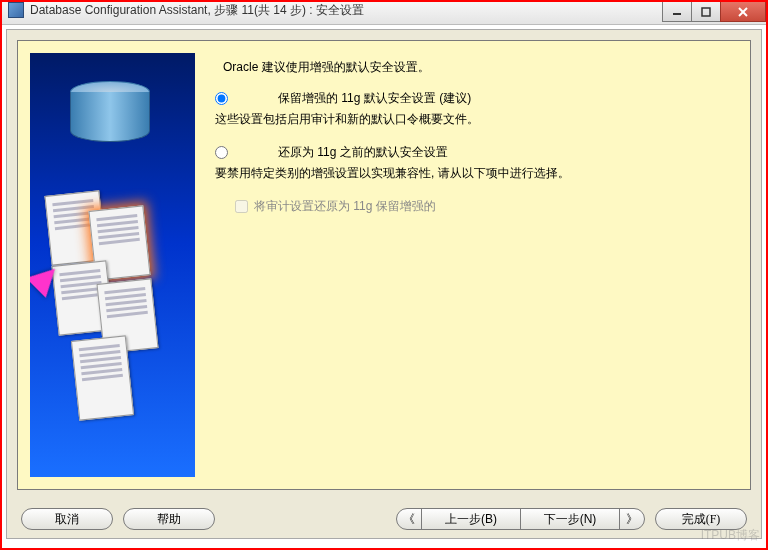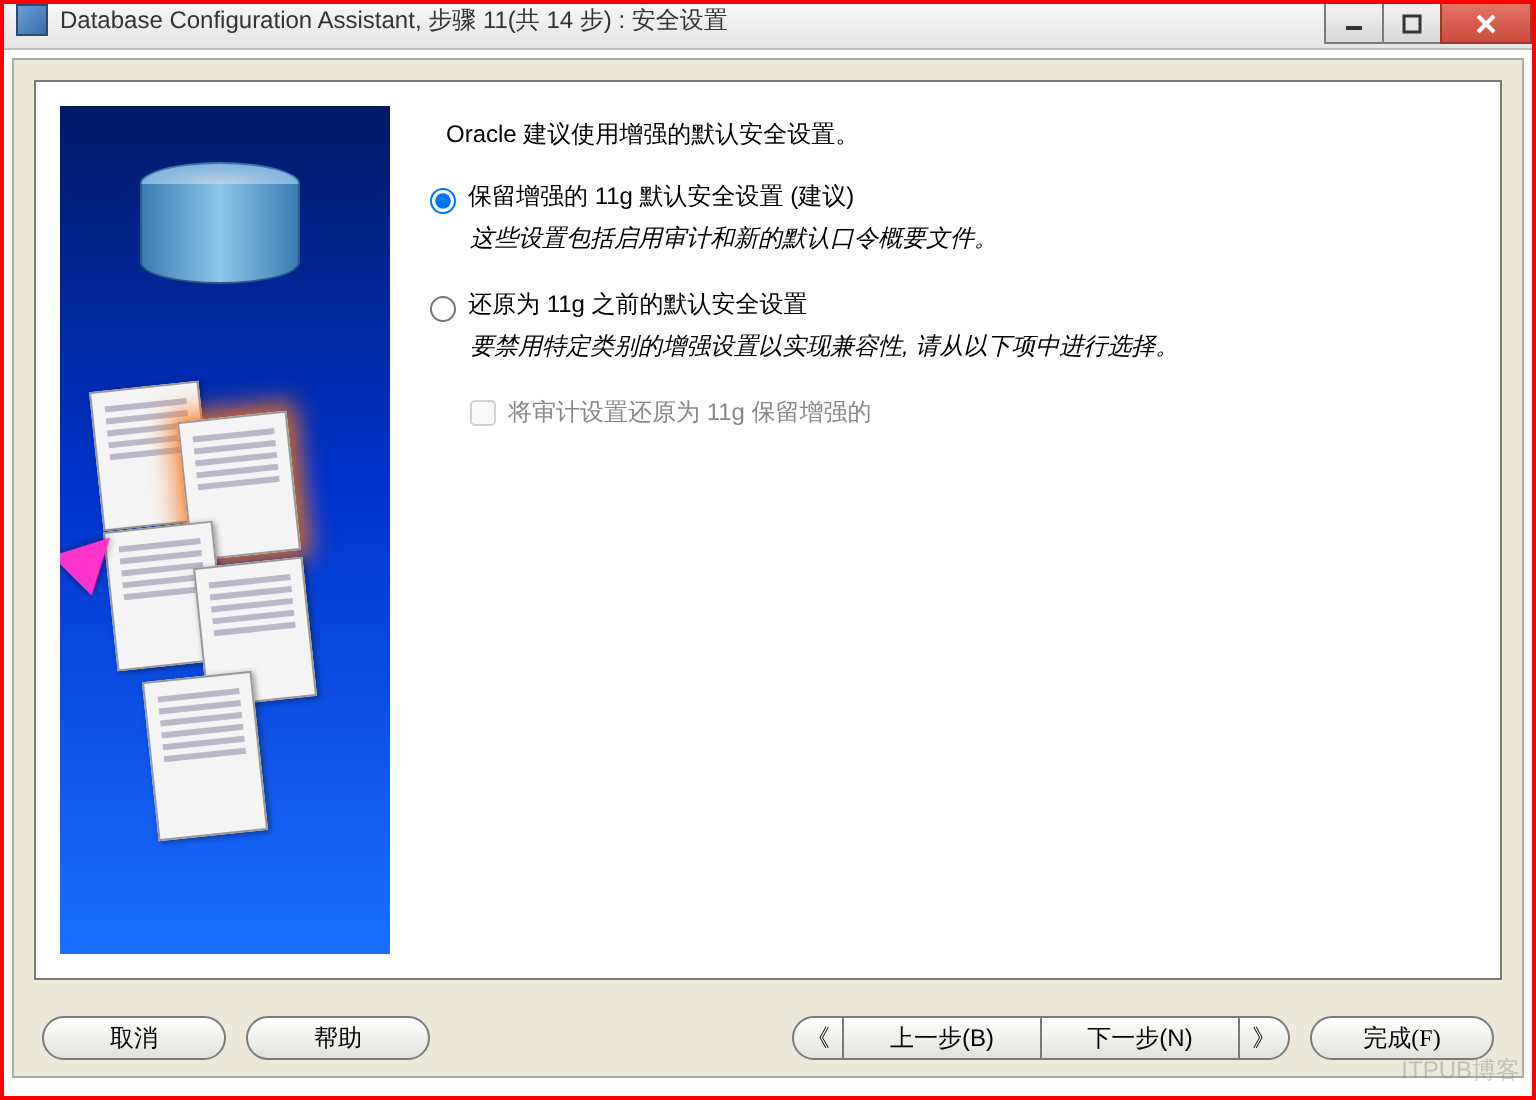--- a/index.html
+++ b/index.html
@@ -63,21 +63,21 @@
       margin: 4px;
       height: calc(100% - 36px);
       background: #ece9d8;
       display: flex;
       flex-direction: column;
     }
     .content-area {
       flex: 1;
       border: 1px solid #7a7a7a;
       margin: 10px;
-      background: #ffffff;
+      background: #fef9c3;
       display: flex;
       position: relative;
       overflow: hidden;
     }
     
     .left-panel {
       width: 165px;
       margin: 12px 0 12px 12px;
       background: linear-gradient(to bottom,#001a66 0%,#0033cc 45%,#1a6fff 100%);
       position: relative;
@@ -138,23 +138,23 @@
       width: 20px; height: 12px;
       background: #ff33cc;
     }
     
     .right-panel {
       flex: 1;
       padding: 18px 20px 10px 20px;
       color: #000;
     }
     .intro { margin-bottom: 14px; margin-left: 8px; }
-    .radio-row { display: flex; align-items: flex-end; margin-bottom: 4px; }
+    .radio-row { display: flex; align-items: center; margin-bottom: 4px; gap: 44px; }
     .radio-row input { margin-right: 6px; }
-    .option-desc { margin-left: 20px; margin-bottom: 16px; color: #000; font-style: italic; }
+    .option-desc { margin-bottom: 16px; color: #000; }
     .check-row { margin-left: 20px; margin-bottom: 12px; display: flex; align-items: center; color: #888; }
     .check-row input { margin-right: 6px; }
     
     .button-bar {
       height: 38px;
       display: flex;
       align-items: center;
       padding: 0 14px;
       gap: 10px;
     }

